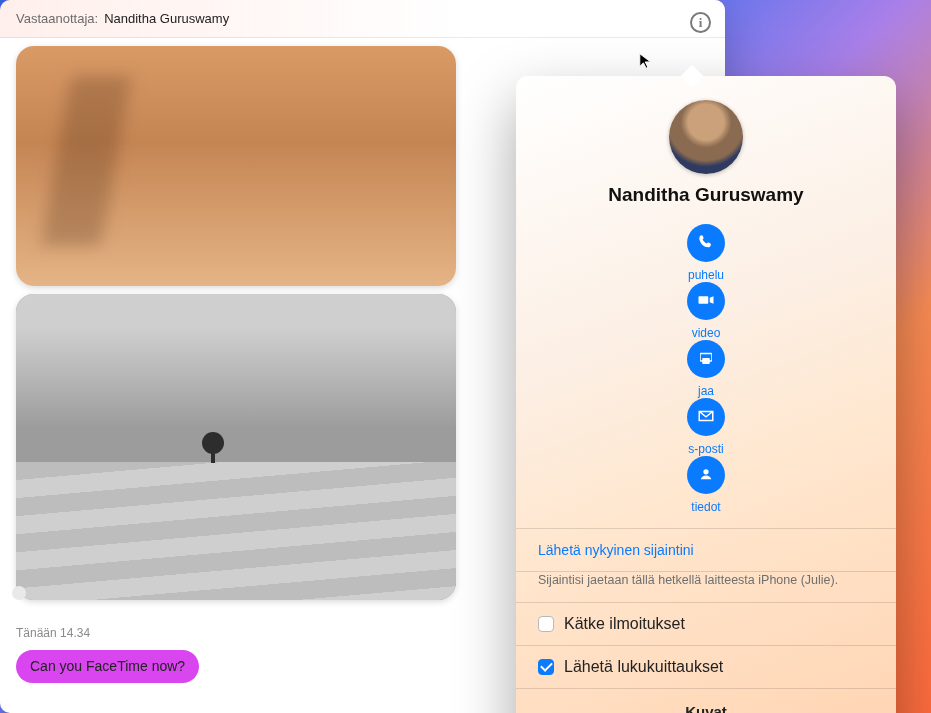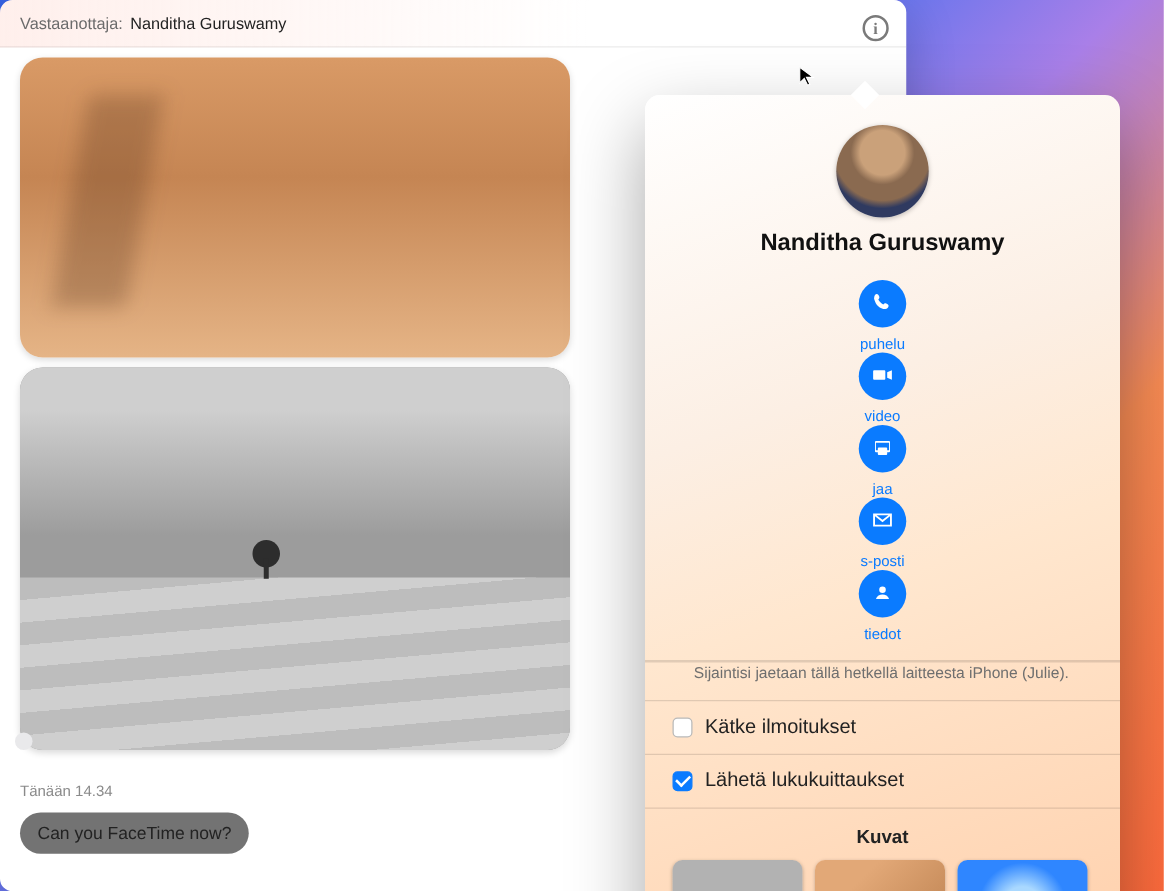--- a/index.html
+++ b/index.html
@@ -69,21 +69,21 @@
     left: -4px; top: -14px;
   }
   .bubble-tail::before{
     content:""; position:absolute; width:14px; height:14px; background:#e9e9eb; border-radius:50%;
   }
 
   .timestamp { color:#8a8a8a; font-size: 12px; width: 440px; margin-top: 8px;}
 
   .text-bubble {
     display:inline-block;
-    background:#737373;
+    background:#d946ef;
     color:#222;
     padding: 8px 14px 9px;
     border-radius: 18px;
     font-size: 14px;
     margin-top: 10px;
     position: relative;
   }
 
   
   .cursor {
@@ -131,21 +131,21 @@
   }
   .action .circ {
     width:38px; height:38px; border-radius:50%;
     background:#0a7bff; display:flex; align-items:center; justify-content:center;
   }
   .action .circ svg { width:18px; height:18px; fill:#fff; }
 
   .sep { height:1px; background: rgba(0,0,0,0.12); margin: 0 -22px; }
 
   .link-row { padding: 13px 0; font-size: 14px; color:#0a7bff; cursor:pointer; }
-  .desc { font-size: 12.5px; color:#6f6f6f; padding: 0 0 13px; line-height:1.35;margin-left:17px; }
+  .desc { font-size: 12.5px; color:#6f6f6f; padding: 0 0 13px; line-height:1.35; }
 
   .check-row {
     display:flex; align-items:center; gap:10px;
     padding: 12px 0; font-size: 16px; color:#222;
   }
   .checkbox {
     width:16px; height:16px; border-radius:4px;
     border:1px solid #b9b9b9; background:#fff;
     display:flex; align-items:center; justify-content:center;
     cursor:pointer;
@@ -242,20 +242,21 @@
             <span><svg viewBox="0 0 24 24">
                 <circle cx="12" cy="9" r="3.5"></circle>
                 <path d="M5 19c1-3.5 4-5 7-5s6 1.5 7 5z"></path>
               </svg></span>
           </div>
         <span>tiedot</span>
       </div>
     </div>
 
     <div class="sep"></div>
+    <div class="link-row">Lähetä nykyinen sijaintini</div>
     <div class="sep"></div>
     <div class="desc">Sijaintisi jaetaan tällä hetkellä laitteesta iPhone (Julie).</div>
     <div class="sep"></div>
 
     <div class="check-row">
       <div id="cb1" class="checkbox"></div>
       <span>Kätke ilmoitukset</span>
     </div>
     <div class="sep"></div>
     <div class="check-row">

